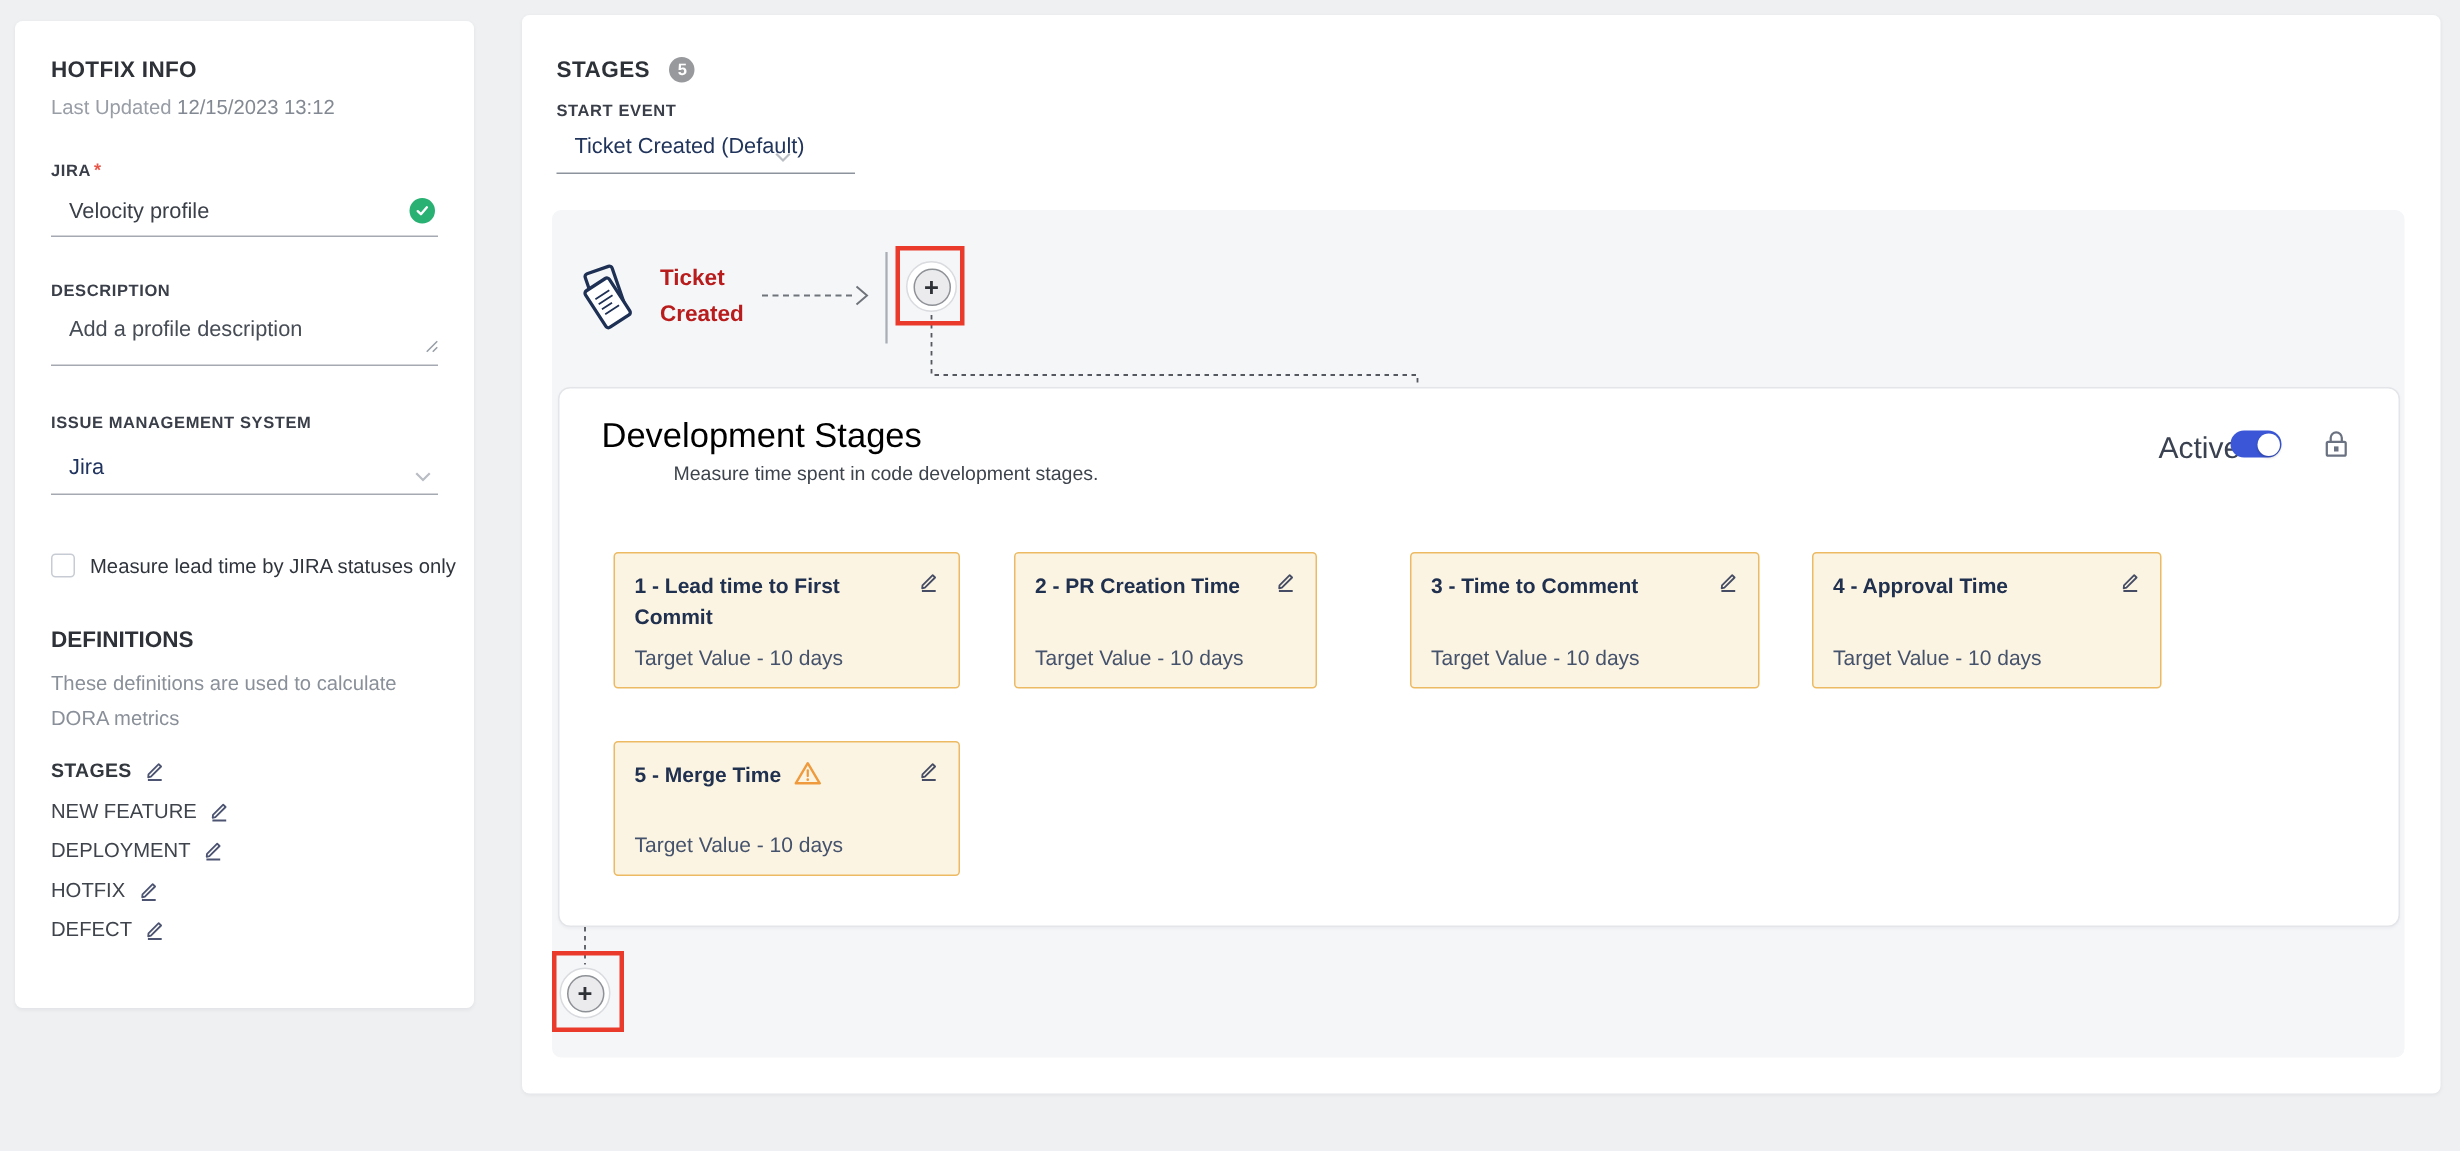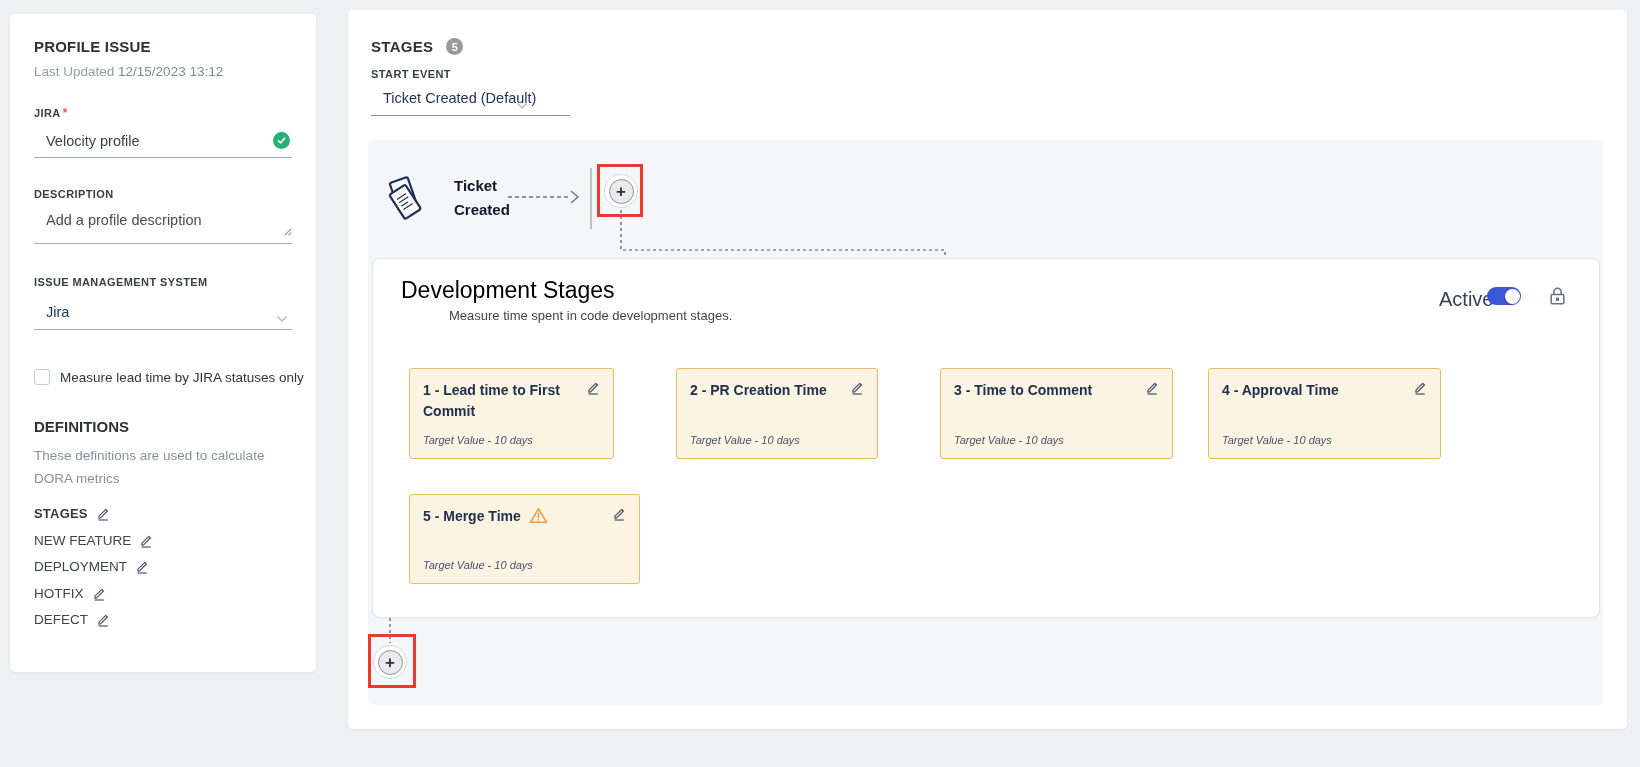--- a/index.html
+++ b/index.html
@@ -51,21 +51,21 @@
   .badge { width:17px; height:17px; border-radius:50%; background:#97999d; color:#fff; font-size:11px; font-weight:700;
     display:flex; align-items:center; justify-content:center; }
   .lbl-startevent { position:absolute; left:23px; top:58px; }
   .f-start { position:absolute; left:23px; top:76px; width:199px; height:30px; border-bottom:1.5px solid #8d939c; cursor:pointer; }
   .f-start .select-value { top:4px; font-size:14.5px; color:#21345b; }
   .f-start .chev { right:42px; top:10px; }
 
   .flow-area { position:absolute; left:20px; top:130px; width:1235px; height:565px; background:#f5f6f8; border-radius:6px; }
   .connectors { position:absolute; left:0; top:0; pointer-events:none; }
   .ticket-ic { position:absolute; left:12px; top:34px; }
-  .start-node-label { position:absolute; left:86px; top:34px; font-size:15px; font-weight:700; color:#0f172a; line-height:24px; }
+  .start-node-label { position:absolute; left:72px; top:34px; font-size:15px; font-weight:700; color:#b91c1c; line-height:24px; }
   .plus-btn { position:absolute; width:34px; height:34px; border-radius:50%; background:#fff; border:1px solid #d9dbdf;
     display:flex; align-items:center; justify-content:center; cursor:pointer; padding:0; }
   .plus-inner { width:25px; height:25px; border-radius:50%; background:#ebebed; border:1px solid #8e9196;
     display:flex; align-items:center; justify-content:center; font-size:17px; font-weight:700; color:#2e3237; line-height:1; }
   .plus-top { left:236px; top:34px; }
   .plus-bottom { left:5px; top:505px; }
   .hl-rect { position:absolute; border:3px solid #e93a2c; z-index:6; pointer-events:none; }
   .hl-top { left:229px; top:24px; width:46px; height:53px; }
   .hl-bottom { left:0px; top:494px; width:48px; height:54px; }
 
@@ -74,38 +74,38 @@
   .dc-title { position:absolute; left:28px; top:18px; font-size:23px; font-weight:500; color:#000000; }
   .dc-sub { position:absolute; left:28px; top:49px; font-size:13px; color:#3e444d;margin-left:48px; }
   .active-label { position:absolute; left:1066px; top:29px; font-size:20px; color:#3a4150; }
   .toggle { position:absolute; left:1114px; top:28px; width:34px; height:18px; border-radius:9px; background:#3b57d8; cursor:pointer; }
   .toggle .knob { position:absolute; right:1.5px; top:1.5px; width:15px; height:15px; border-radius:50%; background:#fff;
     box-shadow:0 1px 2px rgba(0,0,0,.25); }
   .lock-ic { position:absolute; left:1174px; top:26px; cursor:pointer; background:none; border:none; padding:0; }
 
   .stage-card { position:absolute; height:91px; background:#fcf4e2; border:1.5px solid #ecba62; border-radius:3px;
     padding:11px 13px 12px; display:flex; flex-direction:column; }
-  .sc1 { left:36px;  top:109px; width:205px; }
+  .sc1 { left:36px;  top:109px; width:231px; }
   .sc2 { left:303px; top:109px; width:202px; }
   .sc3 { left:567px; top:109px; width:233px; }
   .sc4 { left:835px; top:109px; width:233px; }
   .sc5 { left:36px;  top:235px; width:231px; height:90px; }
   .sc-head { display:flex; align-items:flex-start; }
   .sc-title { font-size:14px; font-weight:700; color:#20304f; line-height:21px; padding-right:4px; }
   .warn-ic { margin:1px 4px 0 4px; flex:0 0 auto; }
   .sc-edit { margin-left:auto; color:#454c64; flex:0 0 auto; }
-  .sc-target { margin-top:auto; font-size:11px; color:#45526c;font-style:italic; }
+  .sc-target { margin-top:auto; font-size:14px; color:#45526c; }
 </style>
 </head>
 <body>
 
 <div class="page">
 
   <div class="card-panel sidebar">
-    <div class="sb-title">PROFILE ISSUE</div>
+    <div class="sb-title">HOTFIX INFO</div>
     <div class="sb-updated">
       <span>Last Updated</span>
       <span class="val">12/15/2023 13:12</span>
     </div>
 
     <div class="field-label lbl-name">
       <span>JIRA</span><span class="req">*</span>
     </div>
     <div class="u-field f-name">
       <input type="text" value="Velocity profile" style="">

